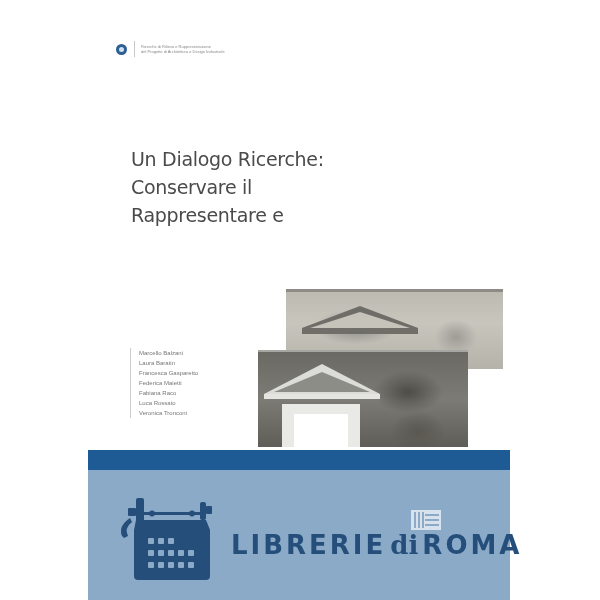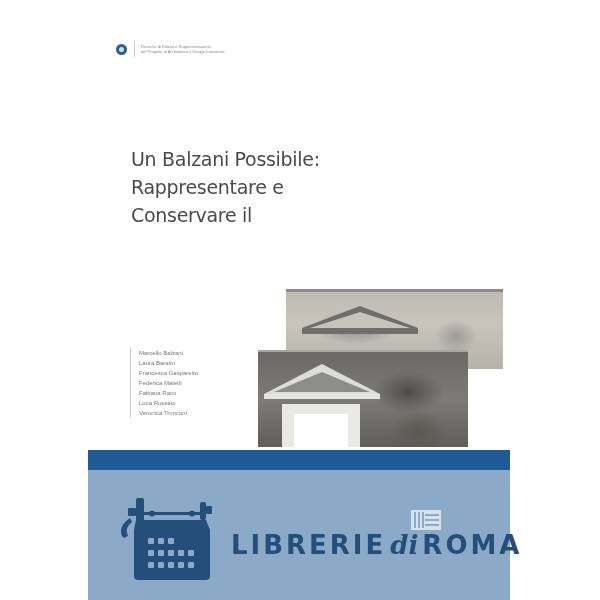--- a/index.html
+++ b/index.html
@@ -36,43 +36,43 @@
     .photo-front .pediment { position: absolute; left: 6px; top: 12px; width: 0; height: 0; border-left: 58px solid transparent; border-right: 58px solid transparent; border-bottom: 30px solid #dcdcd8; }
     .photo-front .pediment-inner { position: absolute; left: 16px; top: 20px; width: 0; height: 0; border-left: 48px solid transparent; border-right: 48px solid transparent; border-bottom: 20px solid #8d8d88; }
     .photo-front .cornice { position: absolute; left: 6px; top: 42px; width: 116px; height: 5px; background: #e4e4e0; }
     .photo-front .door-frame { position: absolute; left: 24px; top: 52px; width: 78px; height: 43px; background: #e9e9e6; }
     .photo-front .door { position: absolute; left: 36px; top: 62px; width: 54px; height: 33px; background: #ffffff; }
 
     .watermark { position: absolute; left: 88px; top: 450px; width: 422px; height: 150px; background: #8aaac8; }
     .watermark .stripe { position: absolute; left: 0; top: 0; width: 100%; height: 20px; background: #1e5a94; }
     .typewriter { position: absolute; left: 30px; top: 48px; width: 100px; height: 82px; }
     .brand { position: absolute; left: 143px; top: 80px; font-family: "DejaVu Sans", sans-serif; font-size: 26px; font-weight: bold; color: #254e7a; letter-spacing: 3px; white-space: nowrap; }
-    .brand .di { font-family: "DejaVu Serif", serif; font-style: italic; font-weight: bold; letter-spacing: 0; margin: 8px 4px; }
+    .brand .di { font-family: "DejaVu Serif", serif; font-weight: bold; letter-spacing: 0; margin: 8px 4px; }
     .publisher-logo { position: absolute; left: 323px; top: 60px; width: 30px; height: 20px; background: #d8e2ec; }
     .publisher-logo .bar { position: absolute; top: 2px; width: 2px; height: 16px; background: #8aaac8; }
     .publisher-logo .hline { position: absolute; left: 14px; height: 2px; width: 14px; background: #8aaac8; }
   </style>
 </head>
 <body>
 
 <div class="cover">
 
   <div class="series-header">
     <span class="series-logo"></span>
     <span class="series-divider"></span>
     <div class="series-text">
       <div>Ricerche di Rilievo e Rappresentazione</div>
       <div>del Progetto di Architettura e Design Industriale</div>
     </div>
   </div>
 
   <div class="title">
-    <div>Un Balzani Possibile:</div>
+    <div>Un Dialogo Ricerche:</div>
+    <div>Conservare il</div>
     <div>Rappresentare e</div>
-    <div>Conservare il</div>
   </div>
 
   <div class="photo-back">
     <div class="pediment"></div>
     <div class="pediment-inner"></div>
     <div class="cornice"></div>
   </div>
 
   <div class="photo-front">
     <div class="pediment"></div>

